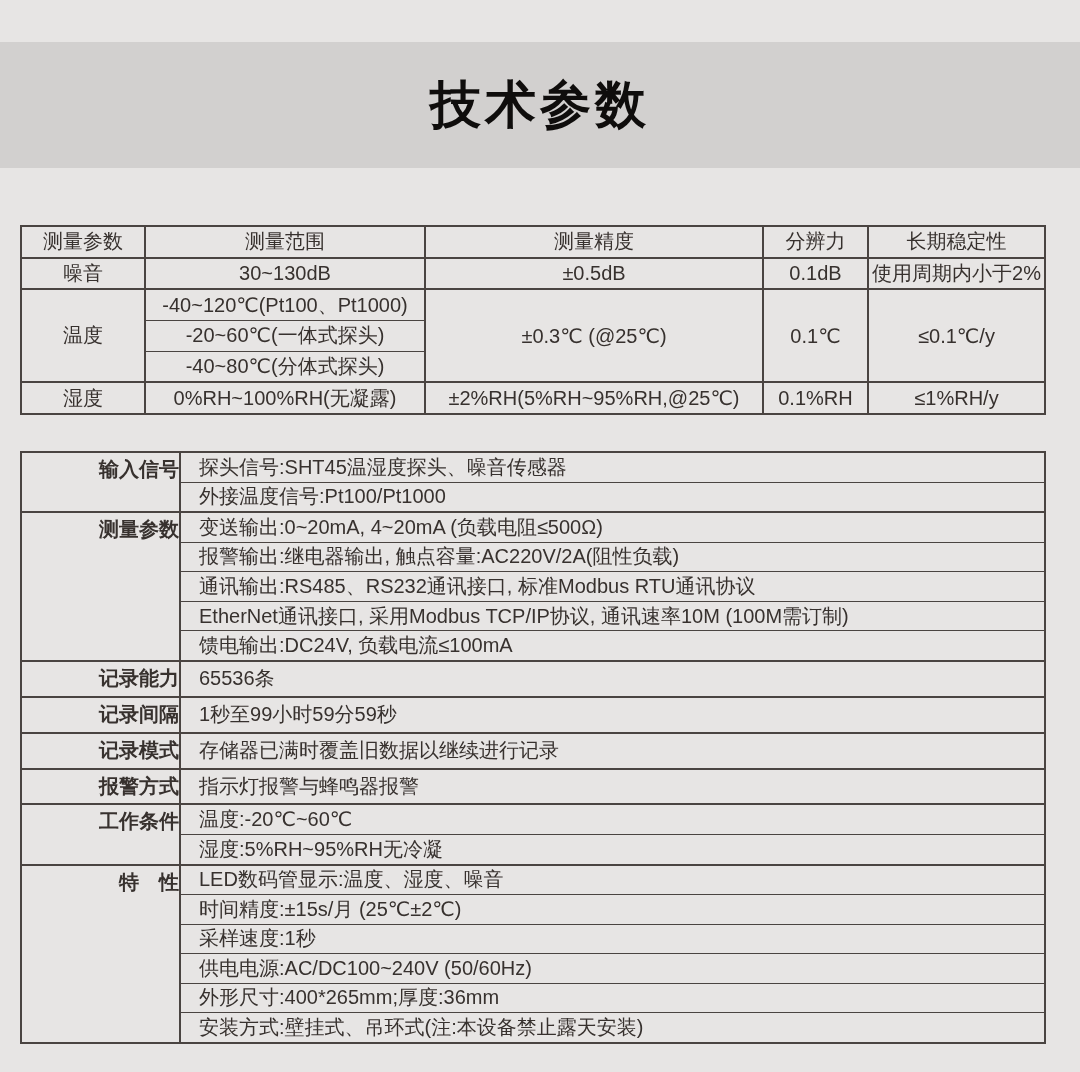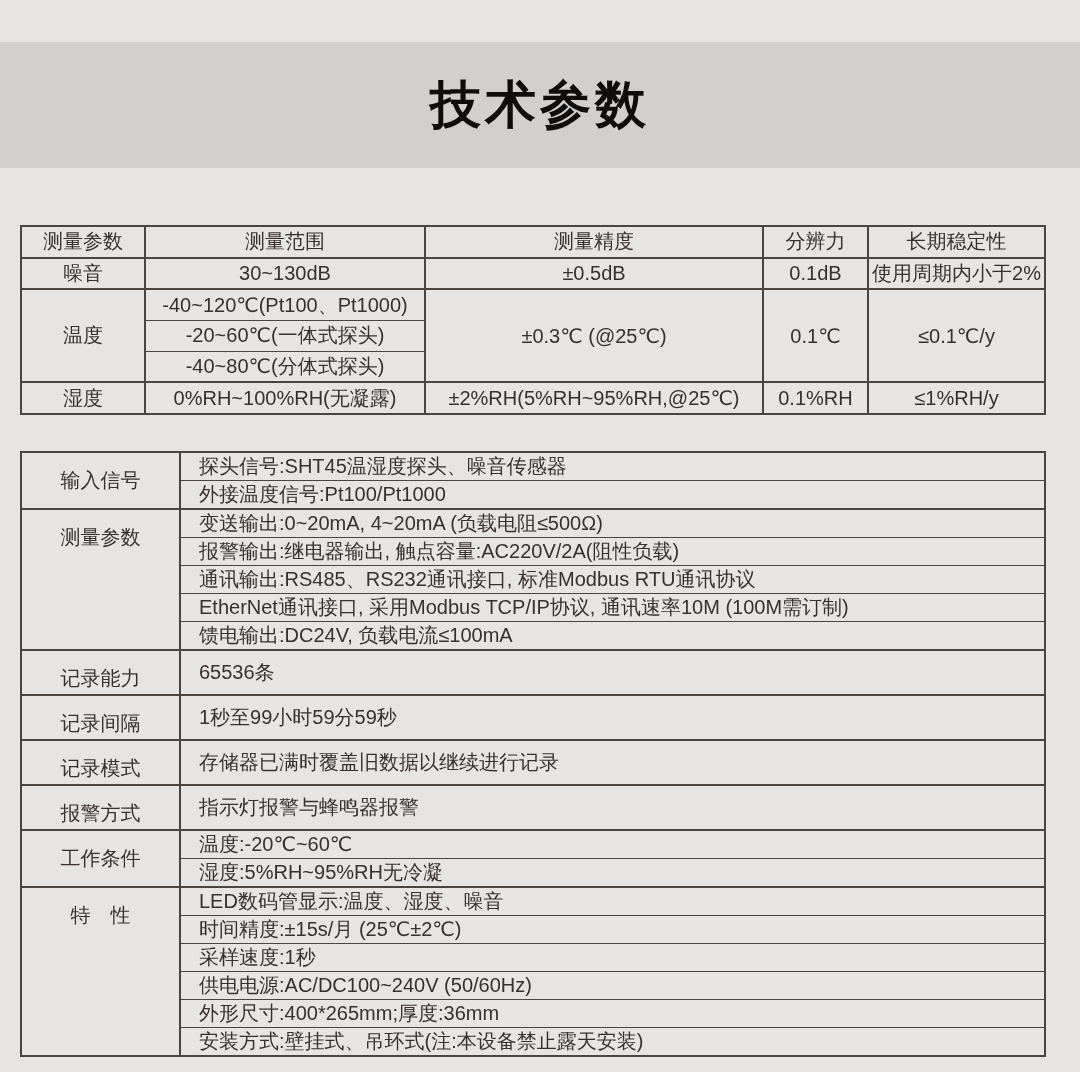--- a/index.html
+++ b/index.html
@@ -44,21 +44,21 @@
     border:2px solid var(--bc);
   }
   #spec-table th, #spec-table td{
     text-align:center; vertical-align:middle;
   }
   #detail-table{
     top:451px; width:1024px; height:593px;
     border:2px solid var(--bc);
   }
   #detail-table th{
-    text-align:center; vertical-align:top; line-height:31px; padding-top:12px;
+    text-align:right; vertical-align:top; line-height:31px; padding-top:1px;font-weight:bold;
   }
   #detail-table td{
     text-align:left; padding-left:18px;
   }
   #detail-table td.indent{ }
   .hb1{ border-bottom:1px solid var(--bc);margin-left:16px; }
   .hb2{ border-bottom:2px solid var(--bc); }
 </style>
 </head>
 <body>

